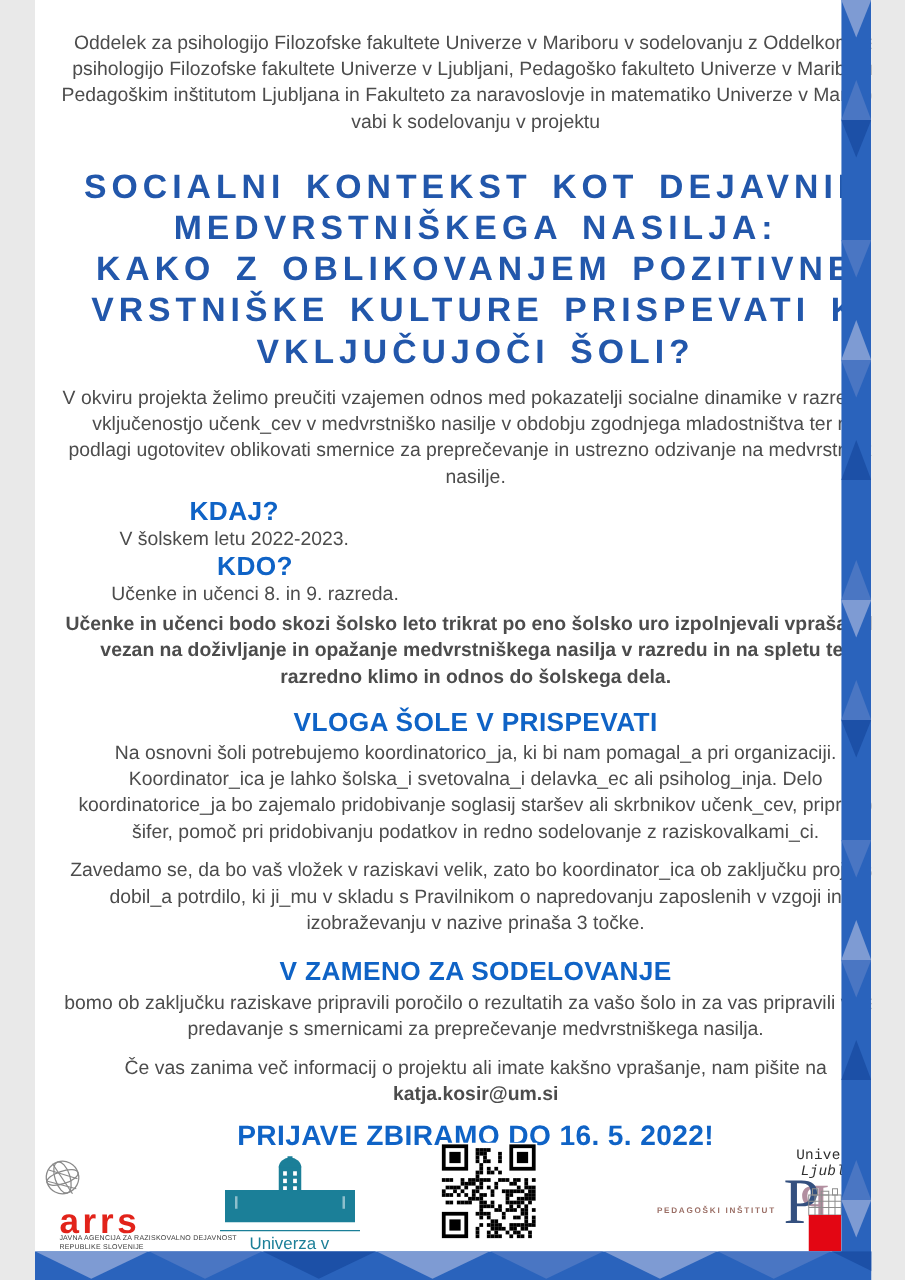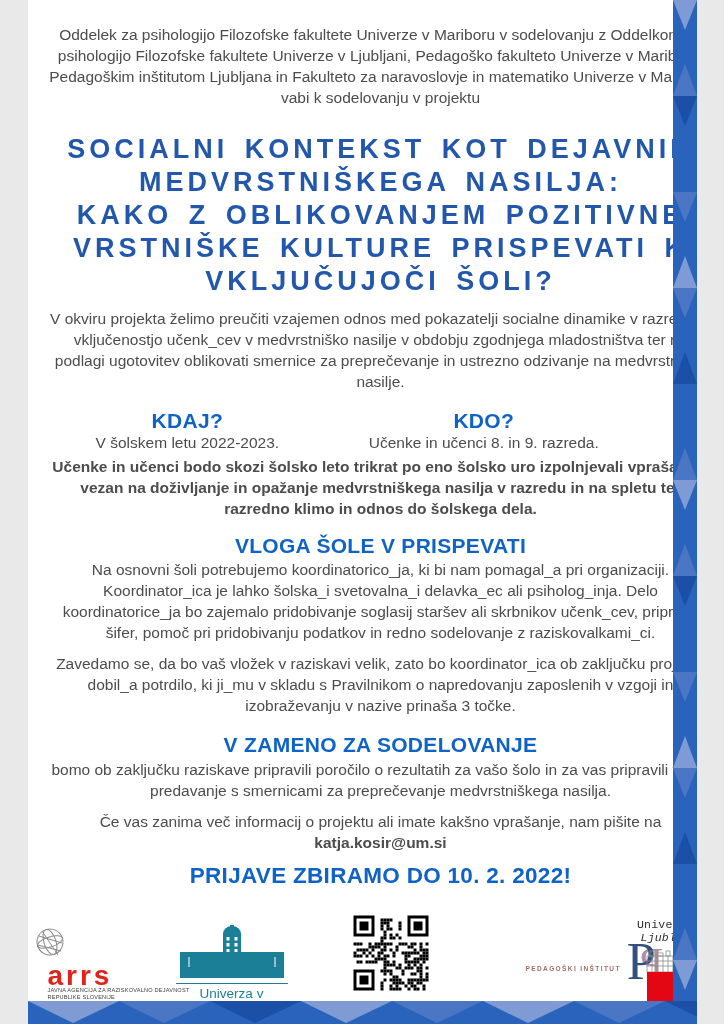--- a/index.html
+++ b/index.html
@@ -15,21 +15,21 @@
   .intro{margin-top:24px;}
   .title{
     margin-top:25px;color:var(--title-blue,#2257ab);font-weight:bold;
     font-size:27px;line-height:33px;letter-spacing:4px;word-spacing:5px;
   }
   .about{margin-top:10px;}
   .h{
     color:var(--heading-blue,#0f63c6);font-weight:bold;
     font-size:21px;line-height:23px;letter-spacing:.3px;margin:0;
   }
-  .cols{display:flex;margin-top:17px;}
+  .cols{display:flex;justify-content:space-between;margin-top:6px;flex-direction:column;}
   .col-left{width:42%;}
   .col-right{width:47%;}
   .kaj-h{margin-top:1px;}
   .kaj-p{margin-top:3px;font-weight:bold;}
   .vloga-h{margin-top:15px;}
   .vloga-p1{margin-top:2px;}
   .vloga-p2{margin-top:10px;}
   .zameno-h{margin-top:17px;}
   .zameno-p{margin-top:3px;}
   .contact{margin-top:10px;}
@@ -92,21 +92,21 @@
     <p class="p vloga-p2">Zavedamo se, da bo vaš vložek v raziskavi velik, zato bo koordinator_ica ob zaključku projekta dobil_a potrdilo, ki ji_mu v skladu s Pravilnikom o napredovanju zaposlenih v vzgoji in izobraževanju v nazive prinaša 3 točke.</p>
 
     <div class="h zameno-h">V ZAMENO ZA SODELOVANJE</div>
     <p class="p zameno-p">bomo ob zaključku raziskave pripravili poročilo o rezultatih za vašo šolo in za vas pripravili video predavanje s smernicami za preprečevanje medvrstniškega nasilja.</p>
 
     <div class="contact">
       <p class="p">Če vas zanima več informacij o projektu ali imate kakšno vprašanje, nam pišite na</p>
       <div class="email">katja.kosir@um.si</div>
     </div>
 
-    <div class="deadline">PRIJAVE ZBIRAMO DO 10. 2. 2022!</div>
+    <div class="deadline">PRIJAVE ZBIRAMO DO 16. 5. 2022!</div>
   </div>
 
   <div class="footer">
 
     <div class="logo-arrs">
       <span>
         <svg width="34" height="34" viewBox="0 0 34 34">
           <g stroke="#8a8a8a" fill="none" stroke-width="1">
             <circle cx="16" cy="16" r="13" transform="rotate(-18 16 16)"></circle>
             <ellipse cx="16" cy="16" rx="6" ry="13" transform="rotate(-18 16 16)"></ellipse>

